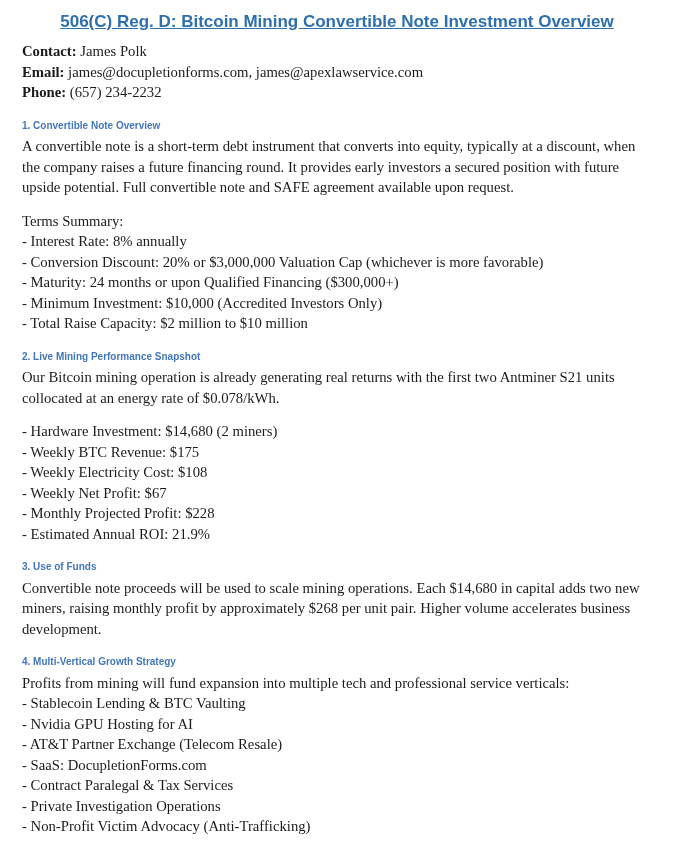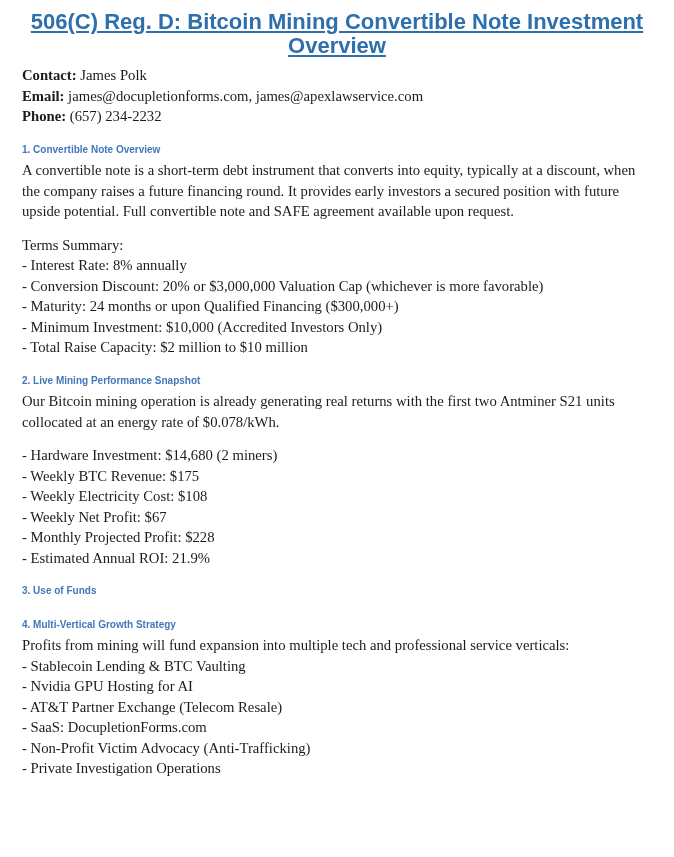--- a/index.html
+++ b/index.html
@@ -16,21 +16,21 @@
     padding: 10px 22px 8px 22px;
     font-family: "Liberation Serif", "DejaVu Serif", serif;
     font-size: 14.7px;
     line-height: 20.5px;
     color: var(--body-text);
     overflow: hidden;
   }
   .doc-title {
     font-family: "Liberation Sans", "DejaVu Sans", sans-serif;
     font-weight: bold;
-    font-size: 22px;
+    font-size: 17px;
     line-height: 24px;
     color: var(--title-blue);
     text-decoration: underline;
     text-align: center;
     margin-bottom: 7px;
   }
   .contact-line .lbl { font-weight: bold; text-align: center; }
   .section-heading {
     font-family: "Liberation Sans", "DejaVu Sans", sans-serif;
     font-weight: bold;
@@ -87,24 +87,26 @@
     <div class="list-line">- Weekly BTC Revenue: $175</div>
     <div class="list-line">- Weekly Electricity Cost: $108</div>
     <div class="list-line">- Weekly Net Profit: $67</div>
     <div class="list-line">- Monthly Projected Profit: $228</div>
     <div class="list-line">- Estimated Annual ROI: 21.9%</div>
   </div>
 </div>
 
 <div>
   <div class="section-heading">3. Use of Funds</div>
+  <div class="para">Convertible note proceeds will be used to scale mining operations. Each $14,680 in capital adds two new miners, raising monthly profit by approximately $268 per unit pair. Higher volume accelerates business development.</div>
 </div>
 
 <div>
   <div class="section-heading">4. Multi-Vertical Growth Strategy</div>
   <div class="para">Profits from mining will fund expansion into multiple tech and professional service verticals:</div>
   <div class="list-line">- Stablecoin Lending &amp; BTC Vaulting</div>
   <div class="list-line">- Nvidia GPU Hosting for AI</div>
   <div class="list-line">- AT&amp;T Partner Exchange (Telecom Resale)</div>
   <div class="list-line">- SaaS: DocupletionForms.com</div>
+  <div class="list-line">- Contract Paralegal &amp; Tax Services</div>
+  <div class="list-line">- Private Investigation Operations</div>
   <div class="list-line">- Non-Profit Victim Advocacy (Anti-Trafficking)</div>
-  <div class="list-line">- Private Investigation Operations</div>
 </div>
 
 </body></html>

